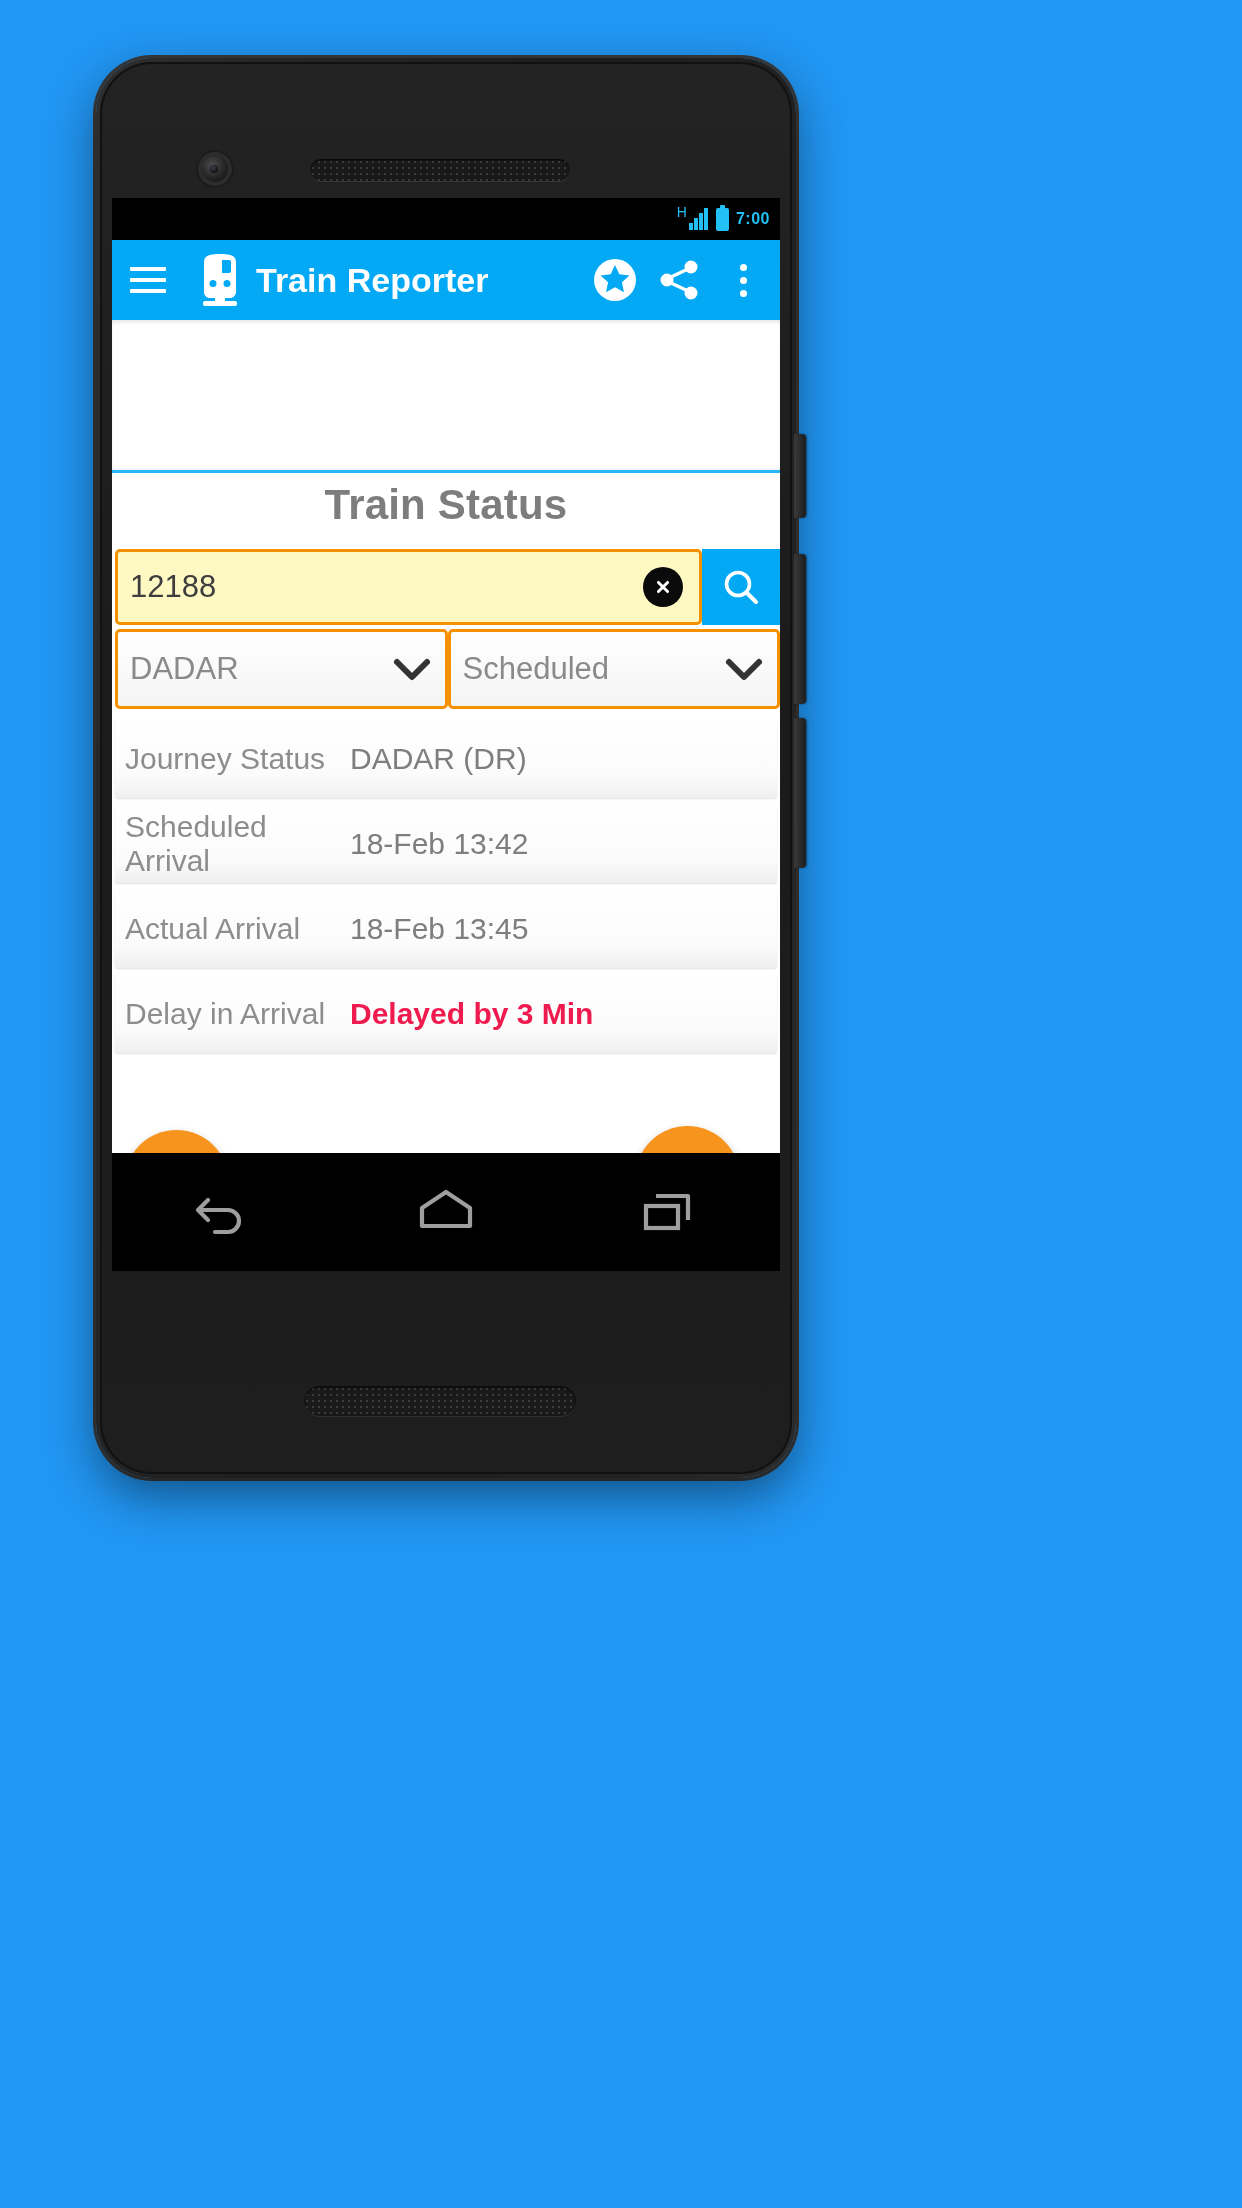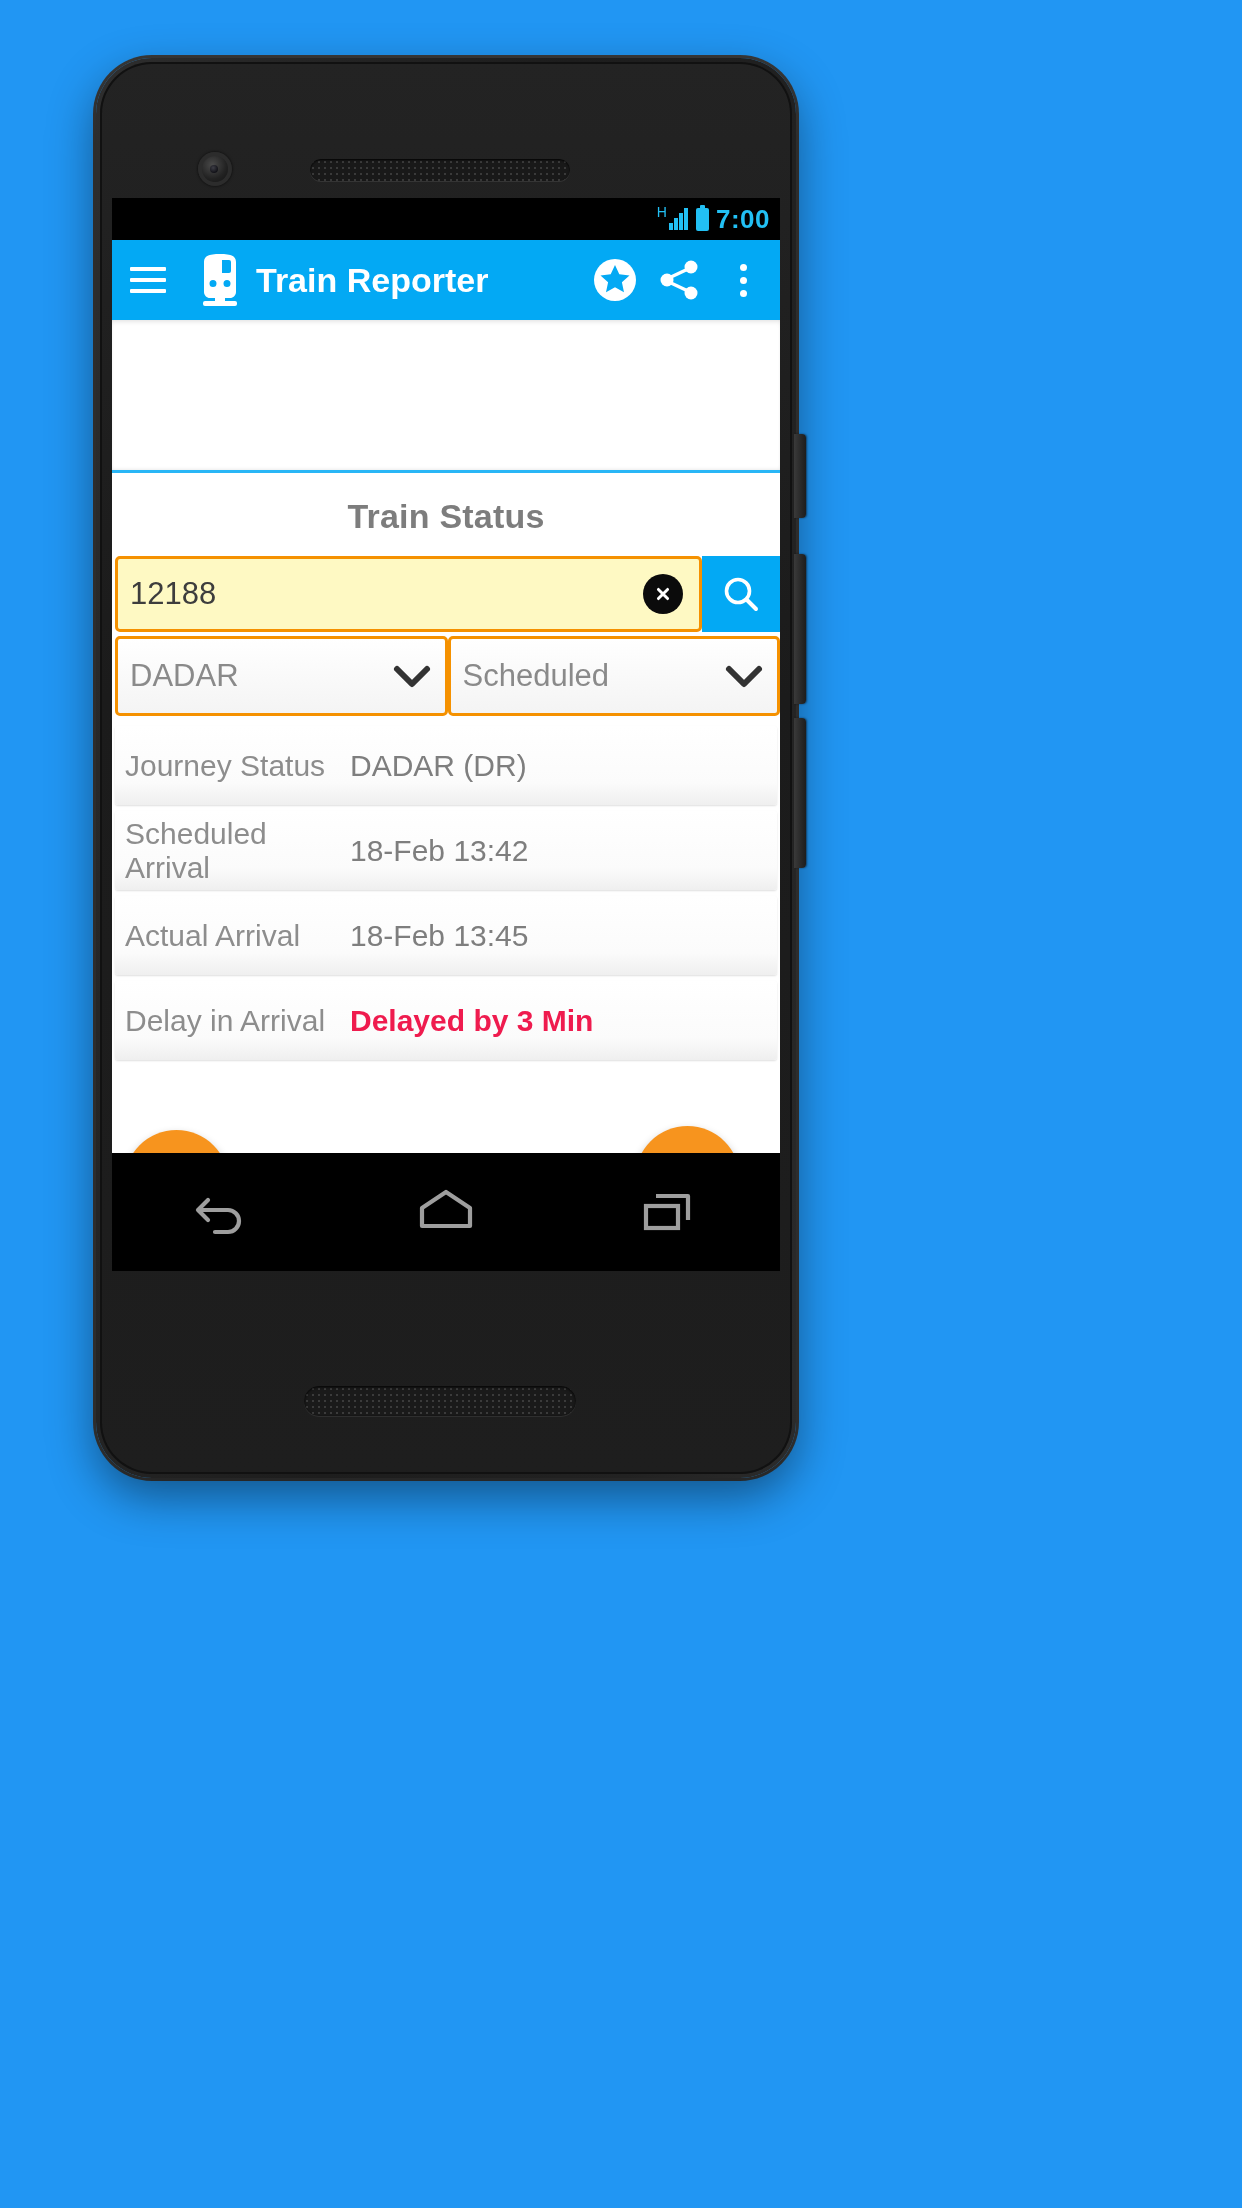--- a/index.html
+++ b/index.html
@@ -89,21 +89,21 @@
   .sig i:nth-child(2){ left:5px; width:4px; height:12px; }
   .sig i:nth-child(3){ left:10px;width:4px; height:17px; }
   .sig i:nth-child(4){ left:15px;width:4px; height:22px; }
   .batt{
     width:13px; height:23px; background:#22c0f4; border-radius:2px; position:relative;
   }
   .batt::before{
     content:""; position:absolute; left:4px; top:-3px;
     width:5px; height:3px; background:#22c0f4; border-radius:1px 1px 0 0;
   }
-  .clock{ color:#22c0f4; font-size:26px; font-weight:700; letter-spacing:.5px; }
+  .clock{ color:#22c0f4; font-size:16px; font-weight:700; letter-spacing:.5px; }
 
   
   .appbar{
     height:80px; background:#03a9f4;
     display:flex; align-items:center; padding:0 14px; gap:0;
     position:relative;
   }
   .hamburger{ width:44px; height:34px; display:flex; flex-direction:column; justify-content:center; gap:7px; padding:0 4px; cursor:pointer;}
   .hamburger span{ display:block; height:4px; background:#fff; border-radius:1px; }
   .train-icon{ margin-left:28px; width:44px; height:52px; display:block; }
@@ -115,22 +115,22 @@
 
   
   .adspace{
     height:150px; background:#fff;
     box-shadow: inset 0 4px 6px -4px rgba(0,0,0,.18), inset 0 -2px 4px -2px rgba(0,0,0,.12);
   }
   .blue-rule{ height:3px; background:#29b6f6; }
 
   
   .section-title{
-    text-align:center; color:#7d7d7d; font-size:34px; font-weight:700;
-    padding:24px 0 20px; letter-spacing:.2px;
+    text-align:center; color:#7d7d7d; font-size:42px; font-weight:700;
+    padding:8px 0 20px; letter-spacing:.2px;
   }
 
   
   .search-row{ display:flex; align-items:stretch; height:76px; }
   .search-box{
     flex:1 1 auto; margin-left:3px;
     border:3px solid #f59100; border-radius:5px;
     background:#fef9c3; display:flex; align-items:center; position:relative;
   }
   .search-box input{

